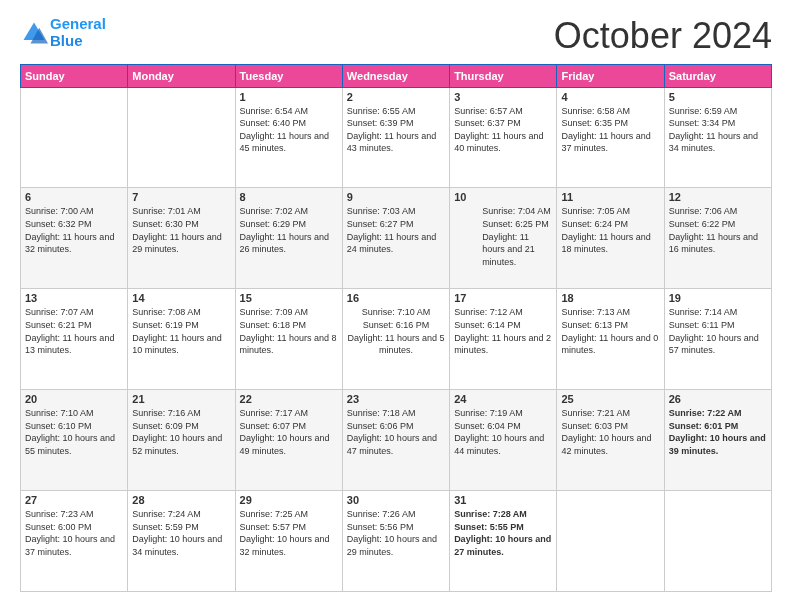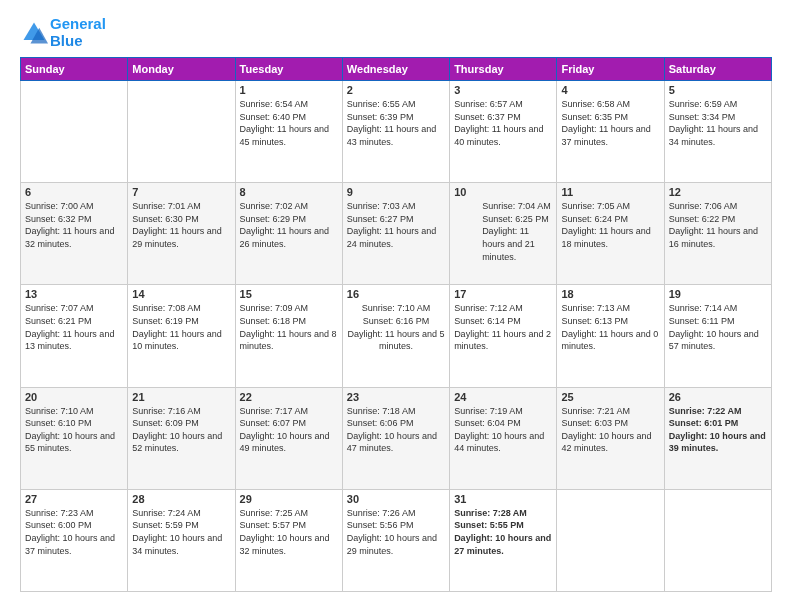--- a/index.html
+++ b/index.html
@@ -59,21 +59,21 @@
       display: flex;
       flex-direction: column;
     }
     table {
       width: 100%;
       border-collapse: collapse;
       flex: 1;
       table-layout: fixed;
     }
     thead tr th {
-      background: #a21caf;
+      background: #ec4899;
       color: #fff;
       font-size: 11px;
       font-weight: bold;
       padding: 5px 4px;
       text-align: left;
       border: 1px solid #1565C0;
     }
     tbody tr td {
       border: 1px solid #ccc;
       vertical-align: top;
@@ -112,20 +112,21 @@
       <svg class="logo-icon" viewBox="0 0 32 32">
         <polygon points="16,4 28,24 4,24" fill="#1E88E5" opacity="0.85"></polygon>
         <polygon points="22,10 32,28 12,28" fill="#1565C0" opacity="0.7"></polygon>
       </svg>
       <div class="logo-text">
         <div><span>General</span></div>
         <div><span style="color:#1E88E5">Blue</span></div>
       </div>
     </div>
     <div class="title-block">
+      <div class="month-title">October 2024</div>
     </div>
   </div>
 
   <div class="calendar">
     <table>
       <thead>
         <tr>
           <th>Sunday</th>
           <th>Monday</th>
           <th>Tuesday</th>

